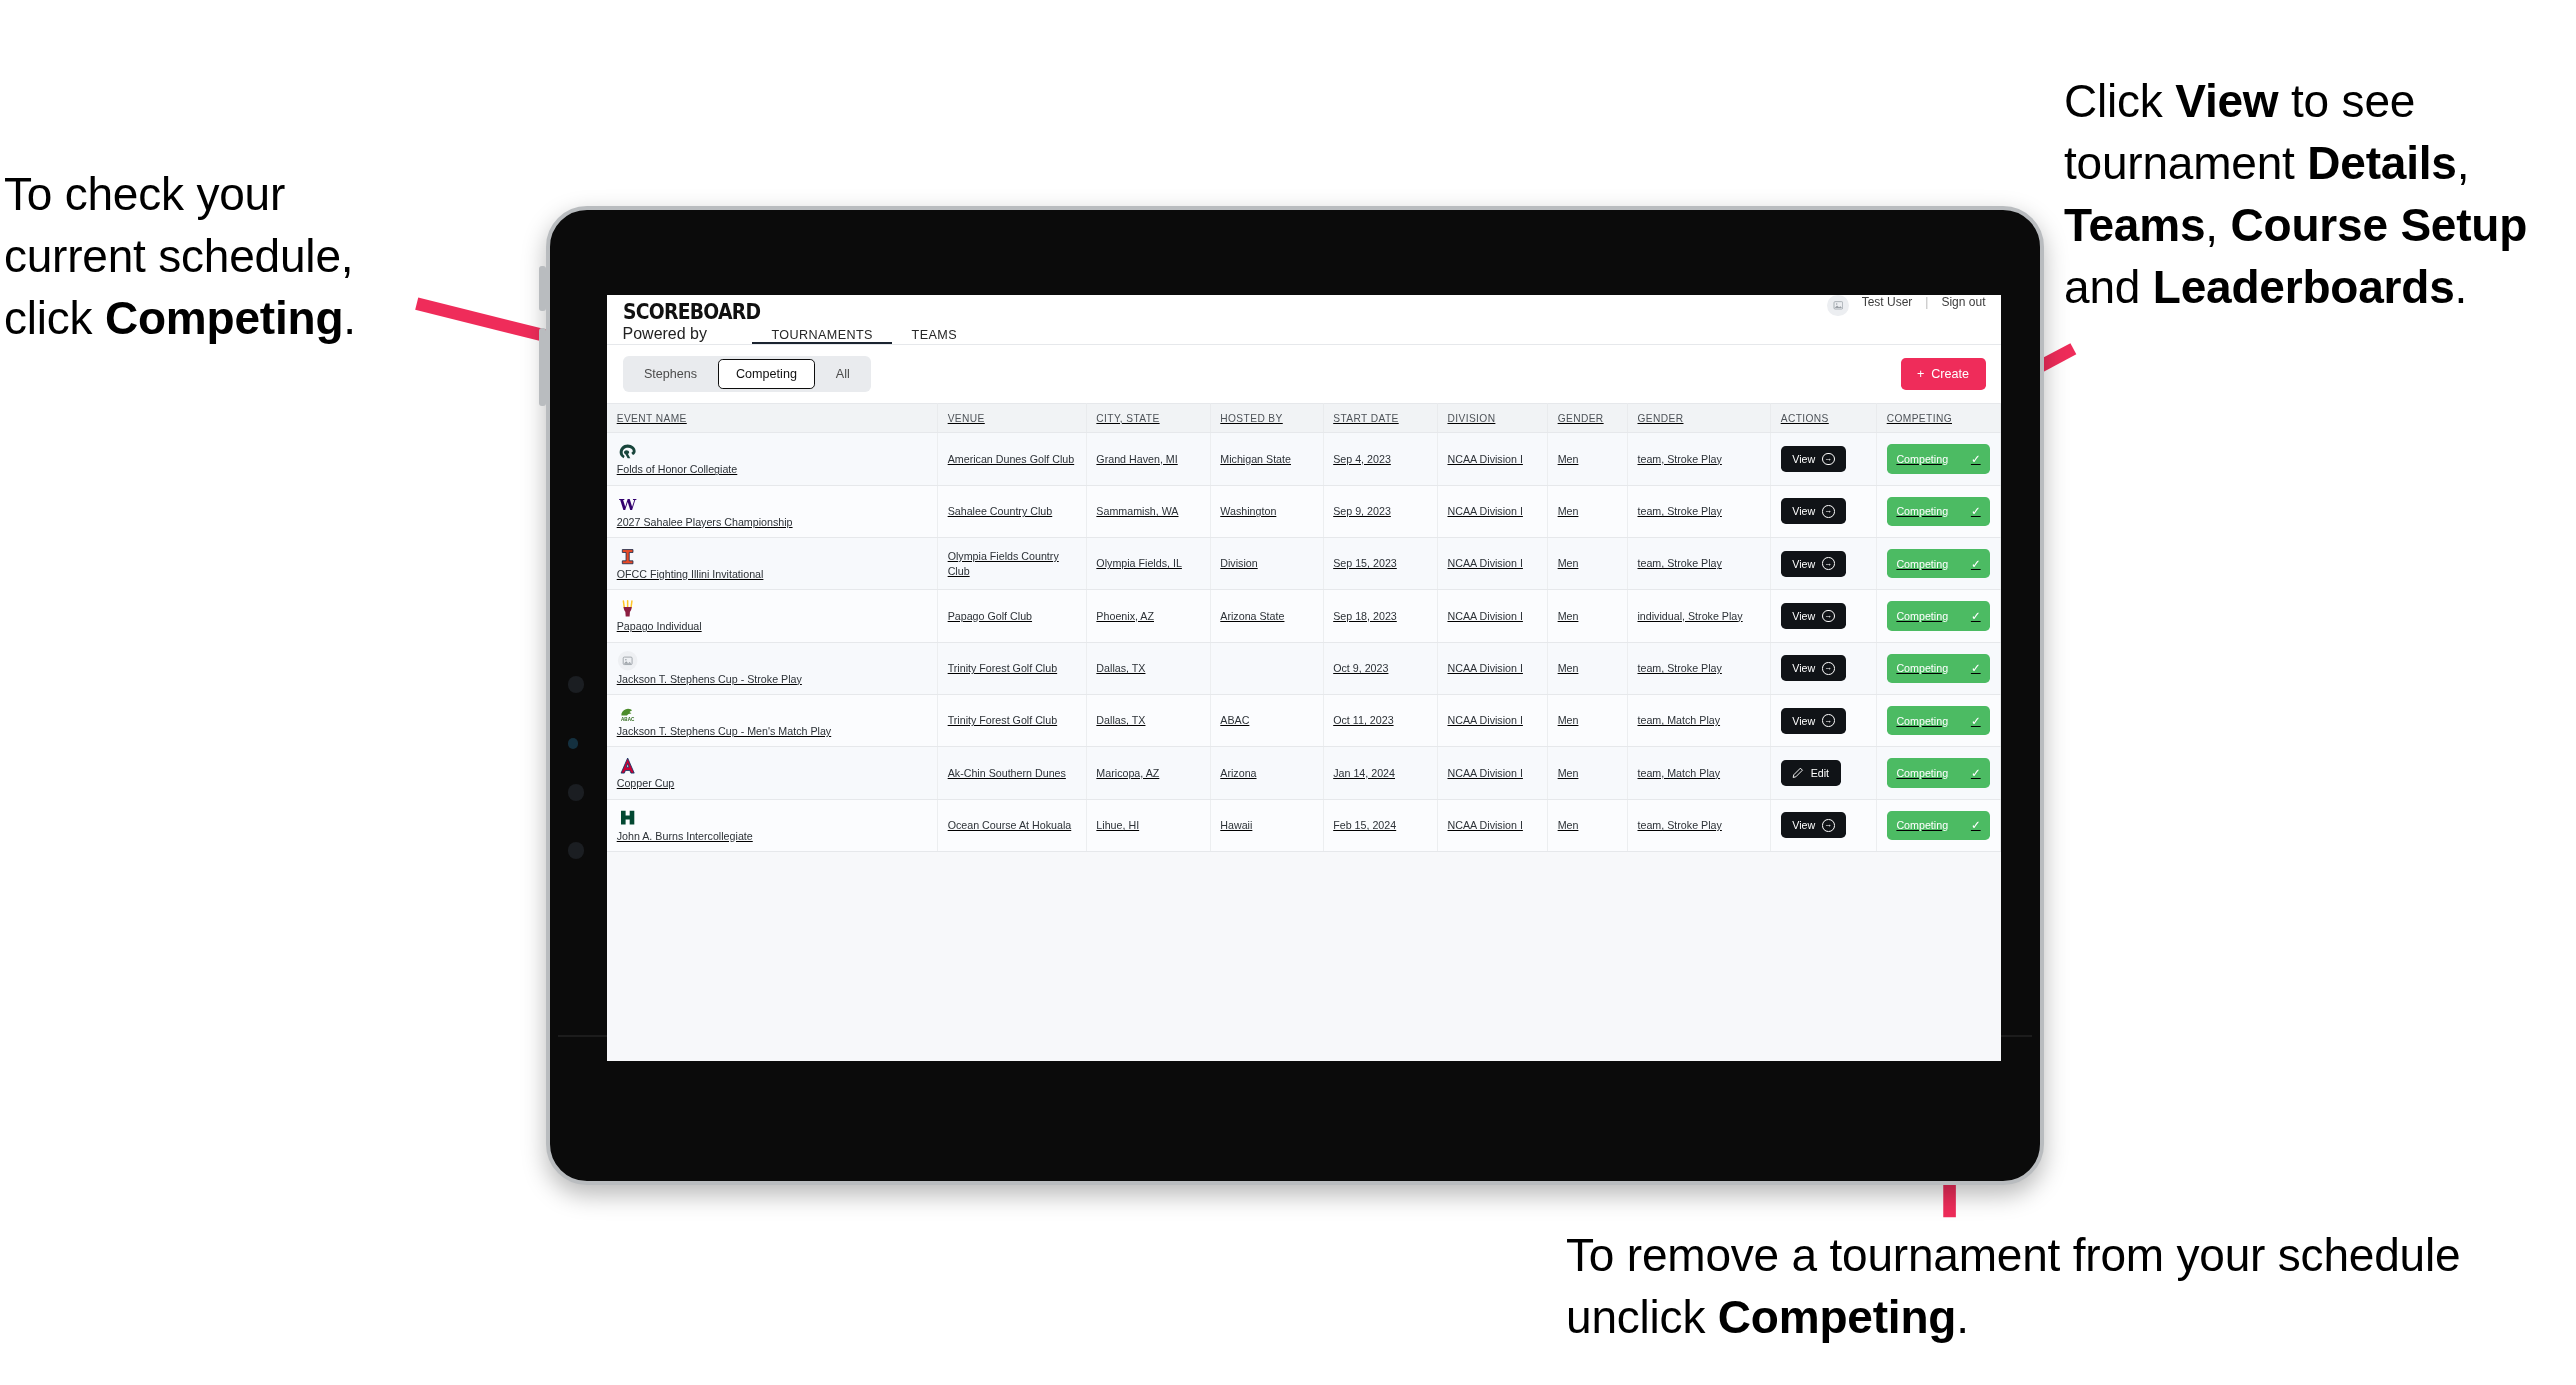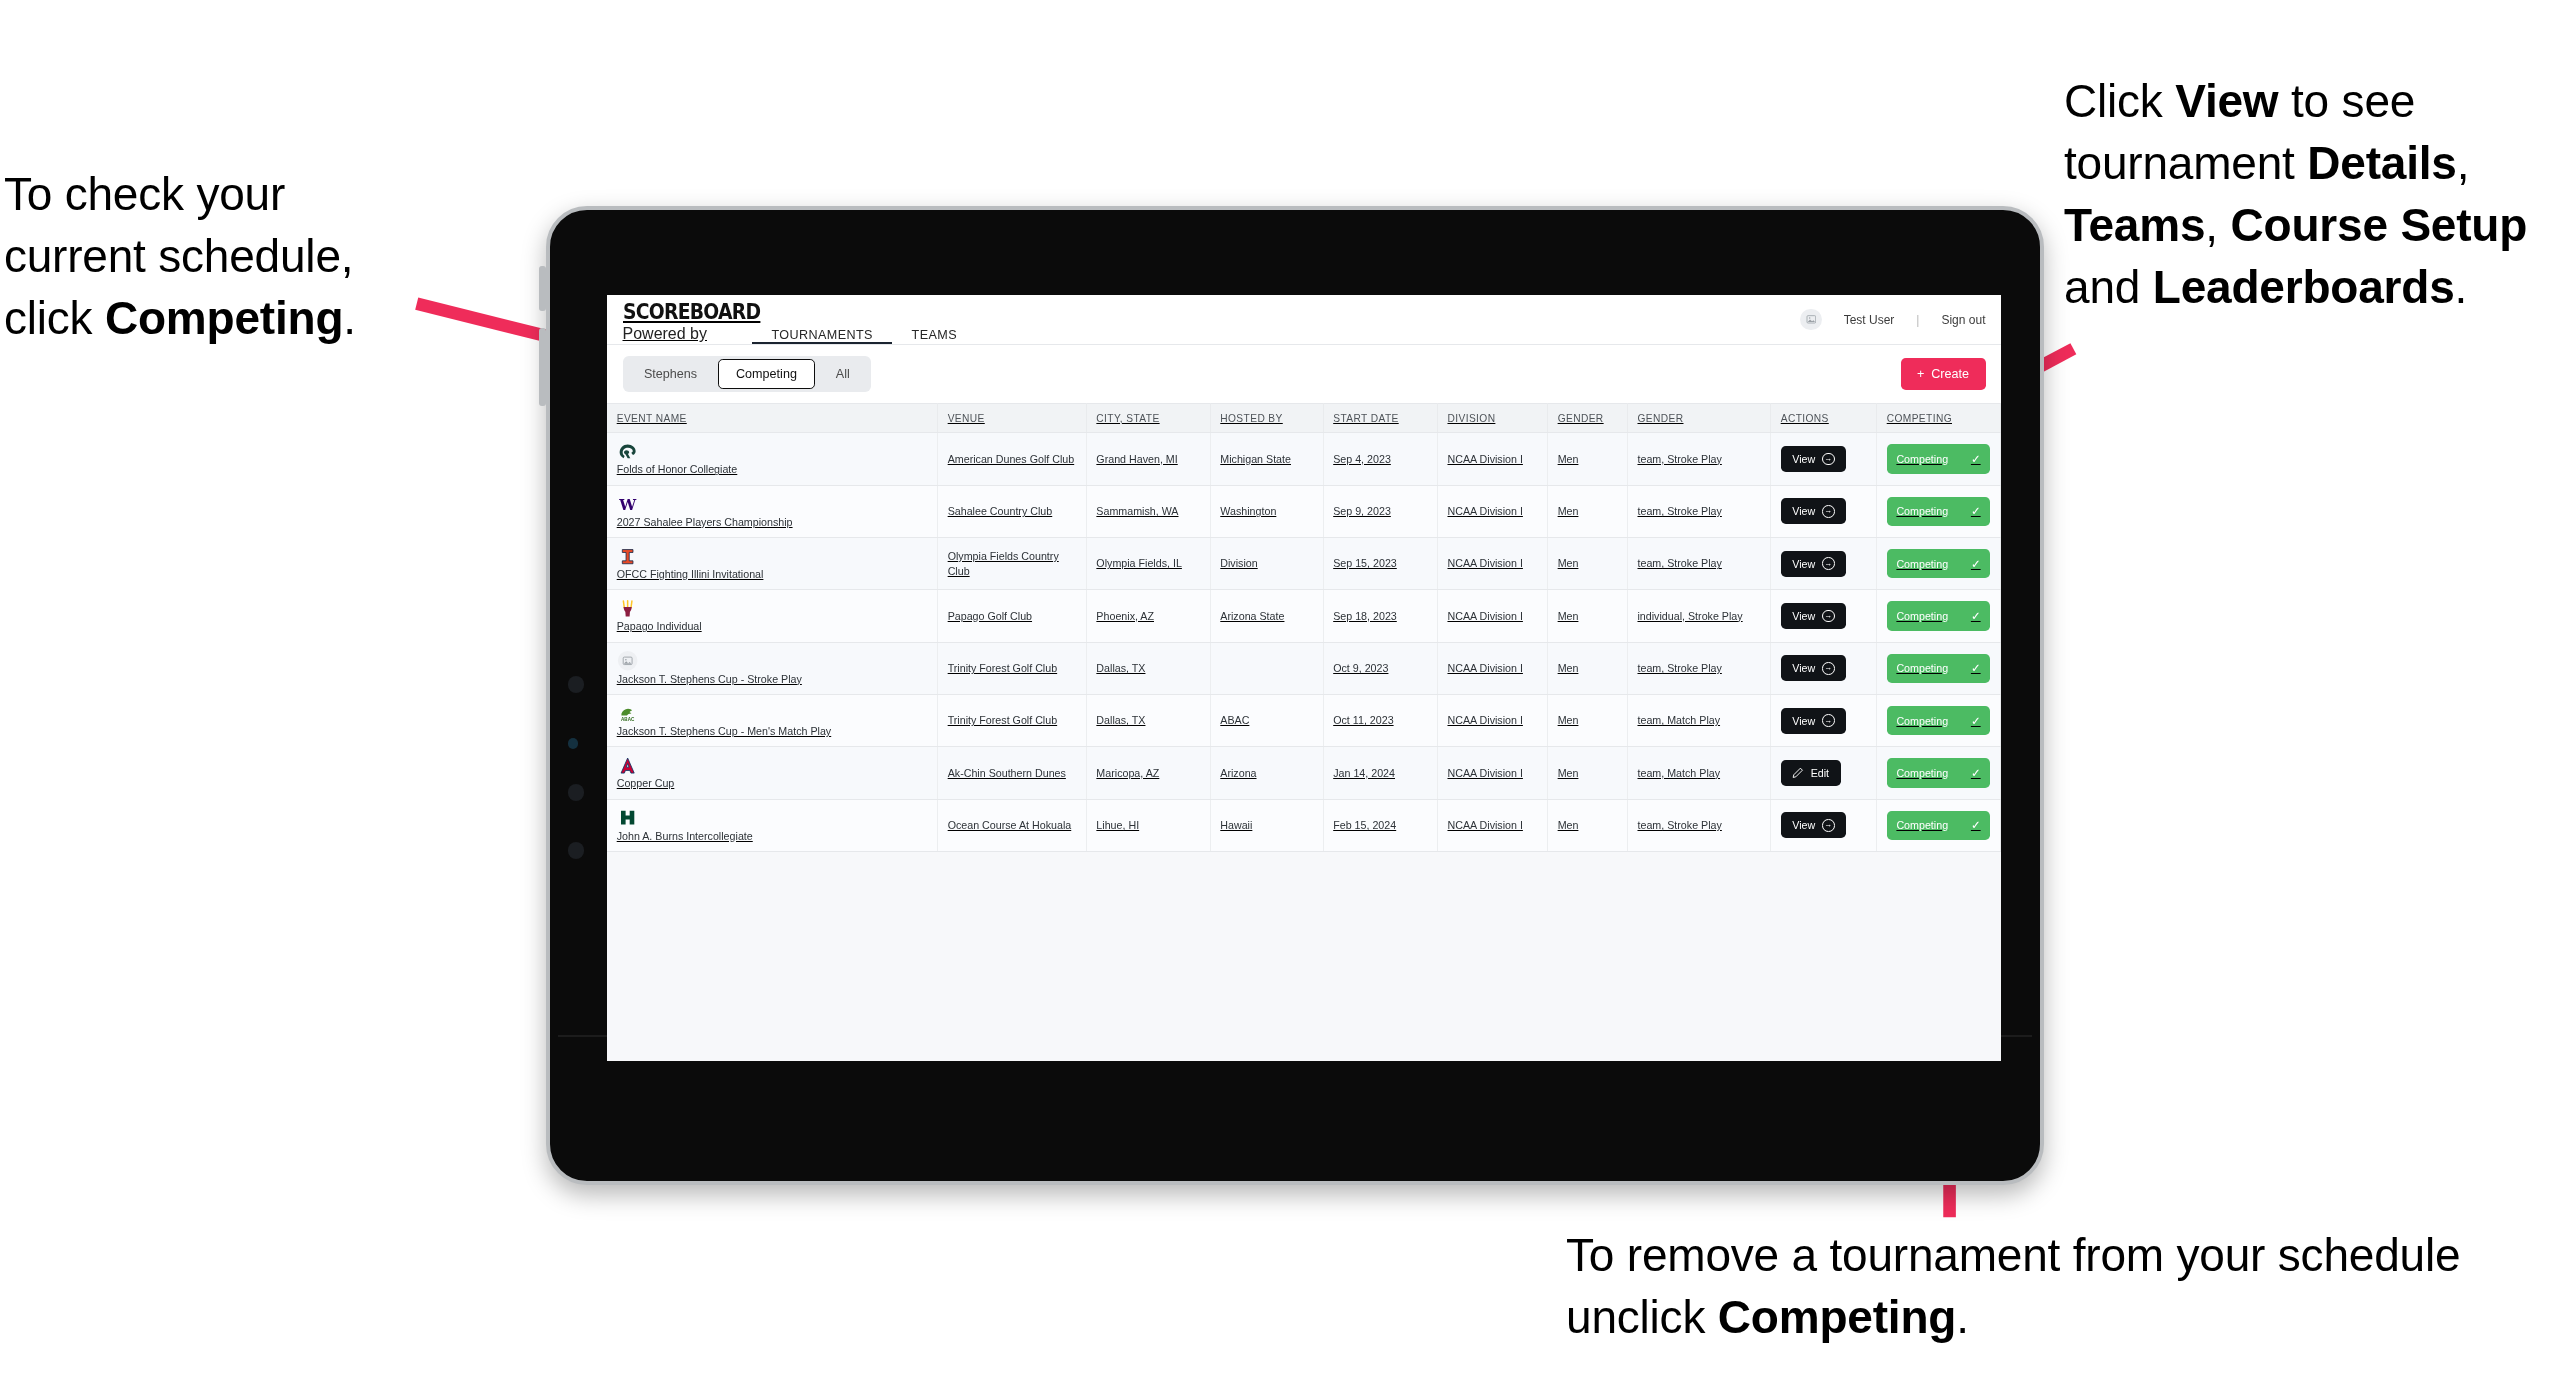--- a/index.html
+++ b/index.html
@@ -64,36 +64,36 @@
     width:1394px; height:766px;
     background:#f7f8fa;
     overflow:hidden;
   }
 
   
   #topnav{
     height:50px;background:#fff;display:flex;align-items:stretch;
     border-bottom:1px solid #e6e8eb;
   }
-  #brand{ width:145px; padding:6.8px 0 0 15.5px;text-decoration:underline; }
+  #brand{ width:145px; padding:6.8px 0 0 15.5px; }
   #brand .wordmark{
     font-family:"DejaVu Sans", sans-serif;
     font-weight:700;font-size:20.4px;letter-spacing:-0.8px;color:#111;
     line-height:1;
     transform:scaleX(0.92);transform-origin:left center;
   }
   #brand .tagline{ font-size:16px;color:#222;margin-top:2.9px;}
   #brand .tagline .clippd{ color:#e8174c; font-weight:700;}
   .navtab{
     display:flex;align-items:flex-end;padding:0 19.4px;font-size:12.6px;color:#262626;
     letter-spacing:0.4px;border-bottom:2.9px solid transparent;cursor:pointer;
   }
   .navtab.active{ border-bottom-color:#1b2430; font-weight:400;}
   #navspacer{flex:1;}
-  #userbox{display:flex;align-items:center;gap:22px;padding-right:15.5px;font-size:12px;color:#3c3c3c;}
+  #userbox{display:flex;align-items:flex-start;gap:13px;padding-right:15.5px;font-size:12px;color:#3c3c3c;}
   #avatar{
     width:21.3px;height:21.3px;border-radius:50%;background:#eceef1;
     display:flex;align-items:center;justify-content:center;color:#9aa0a6;font-size:9.7px;
   }
   #userbox .sep{color:#bbb;}
   #userbox .signout{cursor:pointer;}
 
   
   #filterbar{
     height:58px;background:#fff;display:flex;align-items:center;

